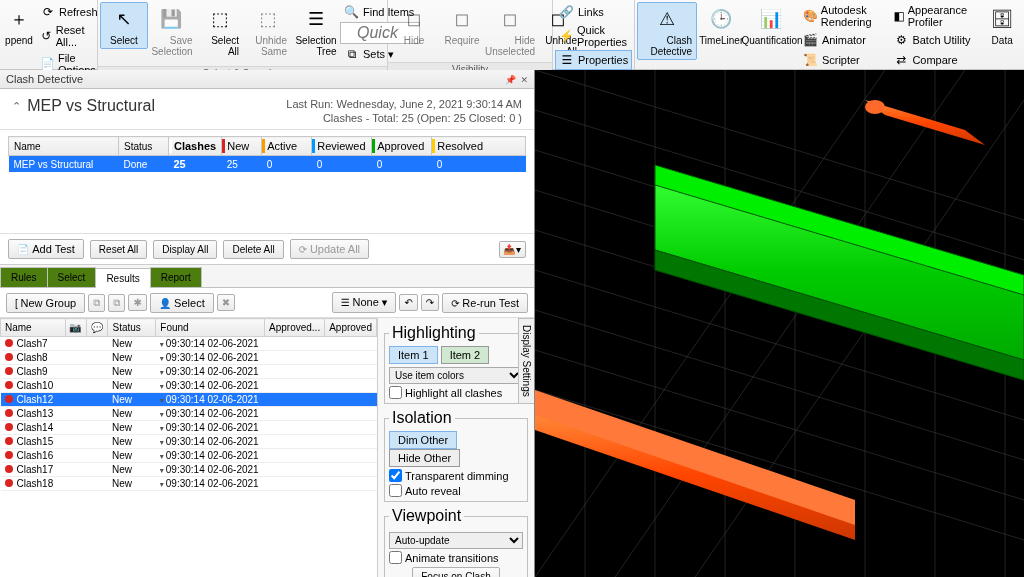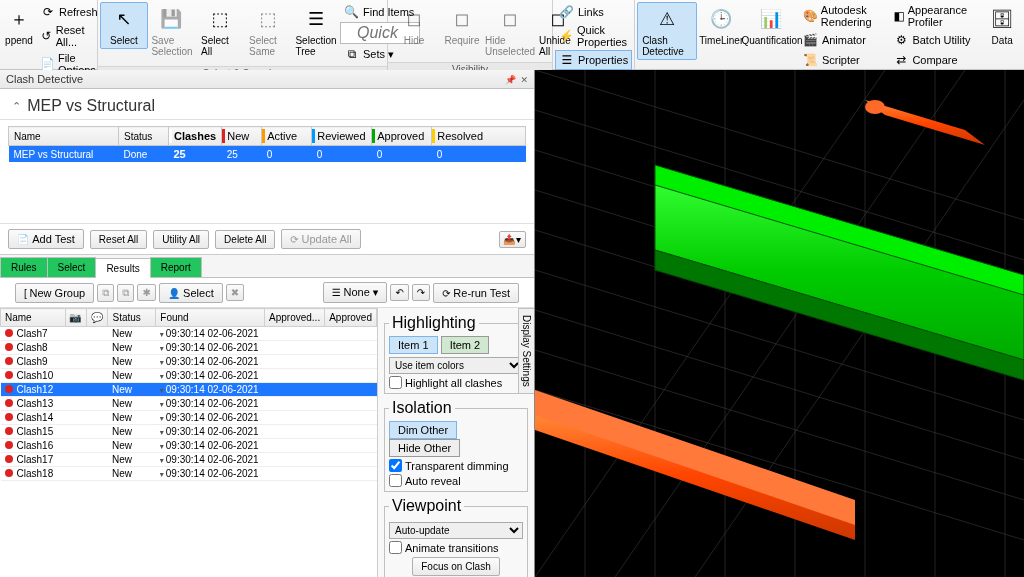--- a/index.html
+++ b/index.html
@@ -6,21 +6,21 @@
 body { background: #fff; width: 1024px; height: 577px; overflow: hidden; position: relative; }
 
 
 .ribbon { height: 70px; background: linear-gradient(#fbfbfb, #f1f1f1); border-bottom: 1px solid #c5c5c5; display: flex; }
 .ribbon-group { border-right: 1px solid #d0d0d0; display: flex; flex-direction: column; }
 .ribbon-items { flex: 1; display: flex; align-items: flex-start; padding: 2px; }
 .ribbon-label { text-align: center; font-size: 10px; color: #555; padding: 1px 0; background: #e8e8e8; border-top: 1px solid #d5d5d5; white-space: nowrap; }
 .rbtn { display: flex; flex-direction: column; align-items: center; padding: 2px 4px; cursor: pointer; border: 1px solid transparent; border-radius: 2px; min-width: 48px; }
 .rbtn.selected { background: #cce4f7; border-color: #7eb4ea; }
 .rbtn-icon { width: 28px; height: 28px; display: flex; align-items: center; justify-content: center; font-size: 18px; }
-.rbtn-label { font-size: 10px; text-align: left; line-height: 11px; margin-top: 2px; }
+.rbtn-label { font-size: 10px; text-align: right; line-height: 11px; margin-top: 2px; }
 .rbtn-small { display: flex; align-items: center; padding: 1px 3px; cursor: pointer; border: 1px solid transparent; }
 .rbtn-small.selected { background: #cce4f7; border-color: #7eb4ea; }
 .rbtn-small-icon { width: 16px; height: 16px; margin-right: 3px; display: inline-flex; align-items: center; justify-content: center; font-size: 12px; }
 .vstack { display: flex; flex-direction: column; }
 .quick-find-box { border: 1px solid #bbb; padding: 1px 16px; font-style: italic; color: #888; width: 80px; background: #fff; font-size: 16px; }
 
 
 .main { display: flex; height: 507px; }
 .left-panel { width: 535px; border-right: 1px solid #888; display: flex; flex-direction: column; background: #fff; }
 
@@ -40,24 +40,24 @@
 .tests-table td { padding: 2px 5px; font-size: 10px; }
 .tests-table .selected-row td { background: #1e78ff; color: #fff; }
 .tests-blank { height: 55px; }
 
 .test-actions { padding: 5px 8px; display: flex; gap: 6px; align-items: center; border-top: 1px solid #e0e0e0; border-bottom: 1px solid #ccc; }
 .btn { background: linear-gradient(#fbfbfb,#eaeaea); border: 1px solid #b0b0b0; padding: 3px 8px; cursor: pointer; border-radius: 2px; font-size: 10px; }
 .btn.disabled { color: #999; }
 .btn-icon { padding: 2px 4px; }
 
 .subtabs { display: flex; background: #f5f5f5; border-bottom: 1px solid #c0c0c0; }
-.subtab { padding: 4px 10px; border: 1px solid #c0c0c0; border-bottom: none; background: #22c55e; margin-right: -1px; cursor: pointer; font-size: 10px; margin-top: 2px; }
+.subtab { padding: 4px 10px; border: 1px solid #c0c0c0; border-bottom: none; background: #4d7c0f; margin-right: -1px; cursor: pointer; font-size: 10px; margin-top: 2px; }
 .subtab.active { background: #fff; position: relative; top: 1px; }
 
-.results-toolbar { padding: 4px 15px; display: flex; align-items: center; gap: 4px; border-bottom: 1px solid #ddd; justify-content: space-between; }
+.results-toolbar { padding: 4px 6px; display: flex; align-items: center; gap: 4px; border-bottom: 1px solid #ddd; justify-content: space-between; }
 .results-toolbar .left, .results-toolbar .right { display: flex; gap: 3px; align-items: center; }
 
 .results-body { flex: 1; display: flex; overflow: hidden; }
 .clash-list { width: 378px; border-right: 1px solid #ccc; overflow-y: auto; overflow-x: hidden; }
 .clash-list table { width: 100%; border-collapse: collapse; }
 .clash-list th { background: linear-gradient(#f8f8f8,#eaeaea); border: 1px solid #d0d0d0; padding: 3px 4px; text-align: left; font-weight: normal; font-size: 10px; position: sticky; top: 0; }
 .clash-list td { padding: 1px 4px; border-bottom: 1px solid #eee; font-size: 10px; white-space: nowrap; }
 .clash-list tr.sel td { background: #1e78ff; color: #fff; }
 .dot { width: 8px; height: 8px; border-radius: 50%; background: #d22; display: inline-block; margin-right: 4px; }
 .dd { color: #555; font-size: 8px; margin-right: 2px; }
@@ -114,21 +114,21 @@
           <div class="rbtn-label">Save
 Selection</div>
         </div>
       <div class="rbtn">
           <div class="rbtn-icon">⬚</div>
           <div class="rbtn-label">Select
 All</div>
         </div>
       <div class="rbtn" style="opacity:.5">
           <div class="rbtn-icon">⬚</div>
-          <div class="rbtn-label">Select
+          <div class="rbtn-label">Unhide
 Same</div>
         </div>
       <div class="rbtn">
           <div class="rbtn-icon">☰</div>
           <div class="rbtn-label">Selection
 Tree</div>
         </div>
       <div class="vstack">
         <div class="rbtn-small">
             <span class="rbtn-small-icon">🔍</span>
@@ -244,20 +244,24 @@
   <div class="left-panel">
     <div class="panel-title">
       <span>Clash Detective</span>
       <span class="controls"><span>📌</span><span>✕</span></span>
     </div>
 
     <div class="test-header">
       <div style="display:flex;align-items:center">
         <span class="collapse-arrow">⌃</span>
         <h2>MEP vs Structural</h2>
+      </div>
+      <div class="test-info">
+        <div><span>Last Run:</span> <span>Wednesday, June 2, 2021 9:30:14 AM</span></div>
+        <div>Clashes - Total: 25  (Open: 25  Closed: 0 )</div>
       </div>
     </div>
 
     <div class="tests-table">
       <table>
         <thead>
             <tr>
           <th style="width:110px">Name</th>
           <th style="width:50px">Status</th>
           <th style="width:50px"><span class="bar" style="background:#fff"></span><b>Clashes</b></th>
@@ -280,21 +284,21 @@
               <td>0</td>
           </tr>
         </tbody>
       </table>
       <div class="tests-blank"></div>
     </div>
 
     <div class="test-actions">
       <button class="btn">📄 <span>Add Test</span></button>
       <button class="btn">Reset All</button>
-      <button class="btn">Utility All</button>
+      <button class="btn">Display All</button>
       <button class="btn">Delete All</button>
       <button class="btn disabled">⟳ <span>Update All</span></button>
       <div style="flex:1"></div>
       <button class="btn btn-icon">📤▾</button>
     </div>
 
     <div class="subtabs">
       <div class="subtab">Rules</div>
       <div class="subtab">Select</div>
       <div class="subtab active">Results</div>

